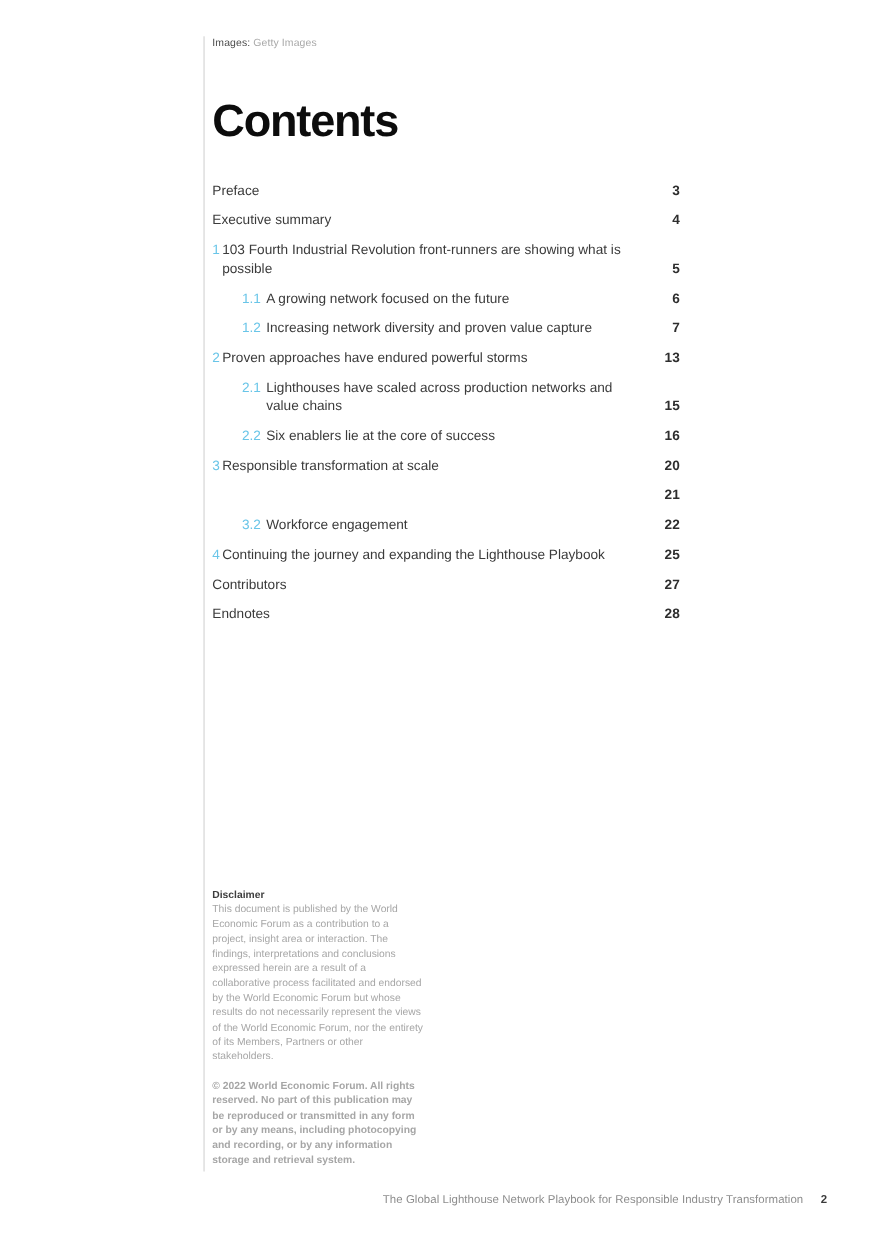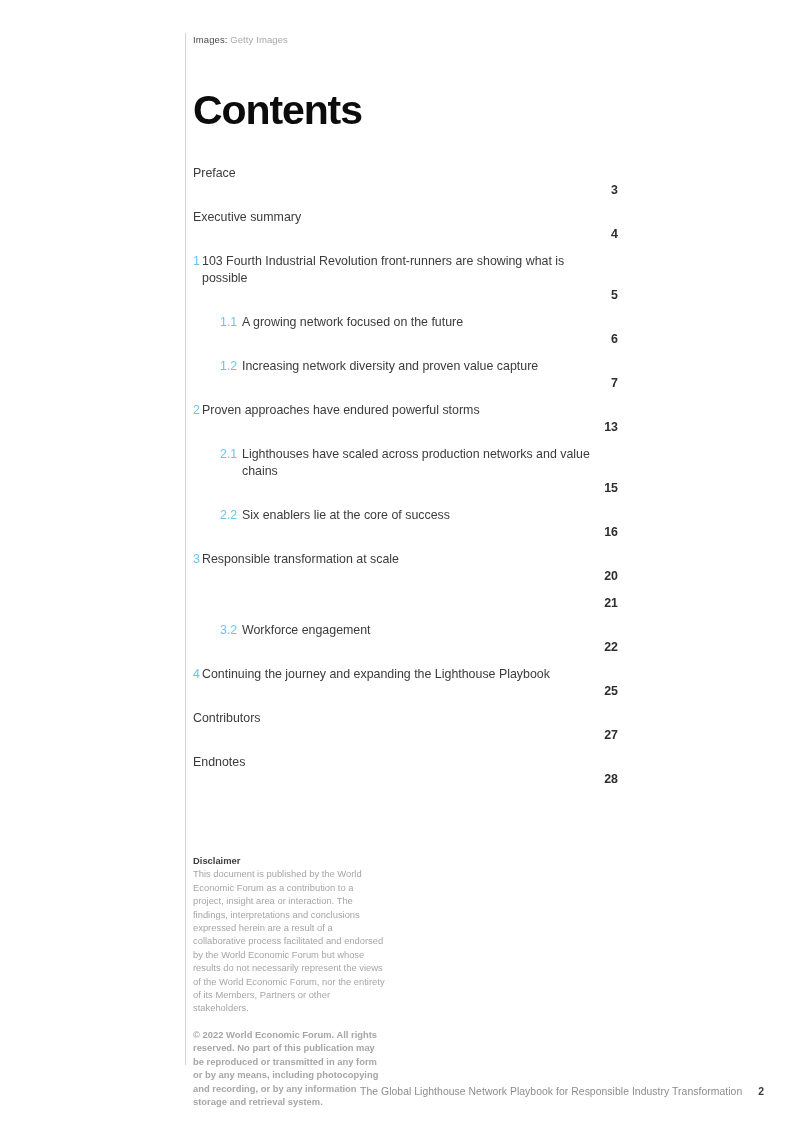--- a/index.html
+++ b/index.html
@@ -52,26 +52,25 @@
     line-height: 46px;
     margin-top: 41px;
   }
 
   
   .toc {
     margin-top: 32px;
   }
   .toc-row {
     display: flex;
-    align-items: flex-start;
+    align-items: flex-end;
     font-size: 12.4px;
     line-height: 17px;
     color: #3b3b3b;
     margin-bottom: 10px;
-    flex-direction: column;
   }
   .toc-row.level-0 { padding-left: 0px; }
   .toc-row.level-1 { padding-left: 27px; }
 
   .toc-label {
     flex: 1 1 auto;
     display: flex;
     align-items: flex-start;
     padding-right: 10px;
   }
@@ -92,21 +91,21 @@
     font-weight: bold;
     font-size: 12.4px;
     color: #2e2e2e;
     margin-left: auto;
   }
 
   
   .disclaimer {
     position: absolute;
     left: 193px;
-    top: 854px;
+    top: 806px;
     width: 192px;
     font-size: 9.4px;
     line-height: 13.4px;
     color: #a6a6a6;
   }
   .disclaimer-title {
     color: #3d3d3d;
     font-weight: bold;
     font-size: 9.4px;
     line-height: 13.4px;
@@ -121,21 +120,21 @@
 
   
   .footer {
     position: absolute;
     left: 0;
     top: 1086px;
     width: 802px;
   }
   .footer-inner {
     position: absolute;
-    right: 38px;
+    right: 50px;
     top: 0;
     display: flex;
     align-items: baseline;
   }
   .footer-title {
     font-size: 10.4px;
     color: #8d8d8d;
     letter-spacing: .05px;
   }
   .footer-page {

